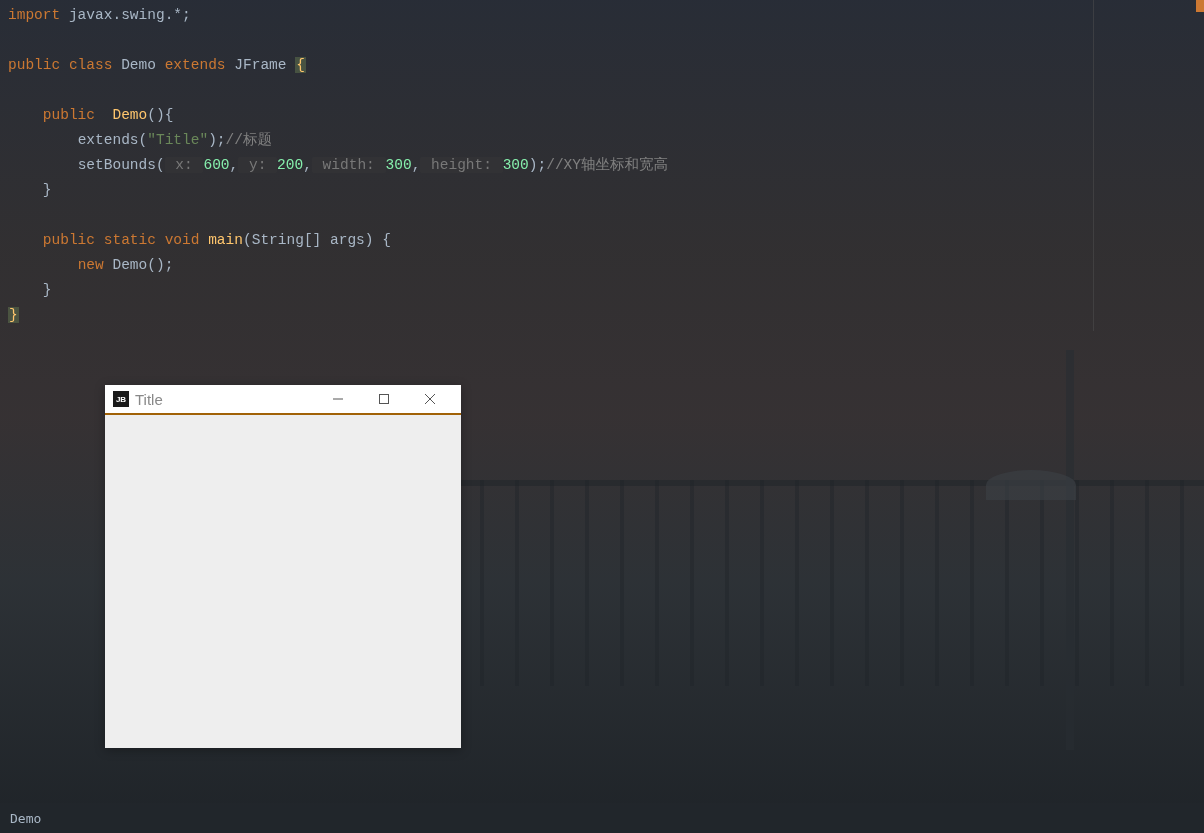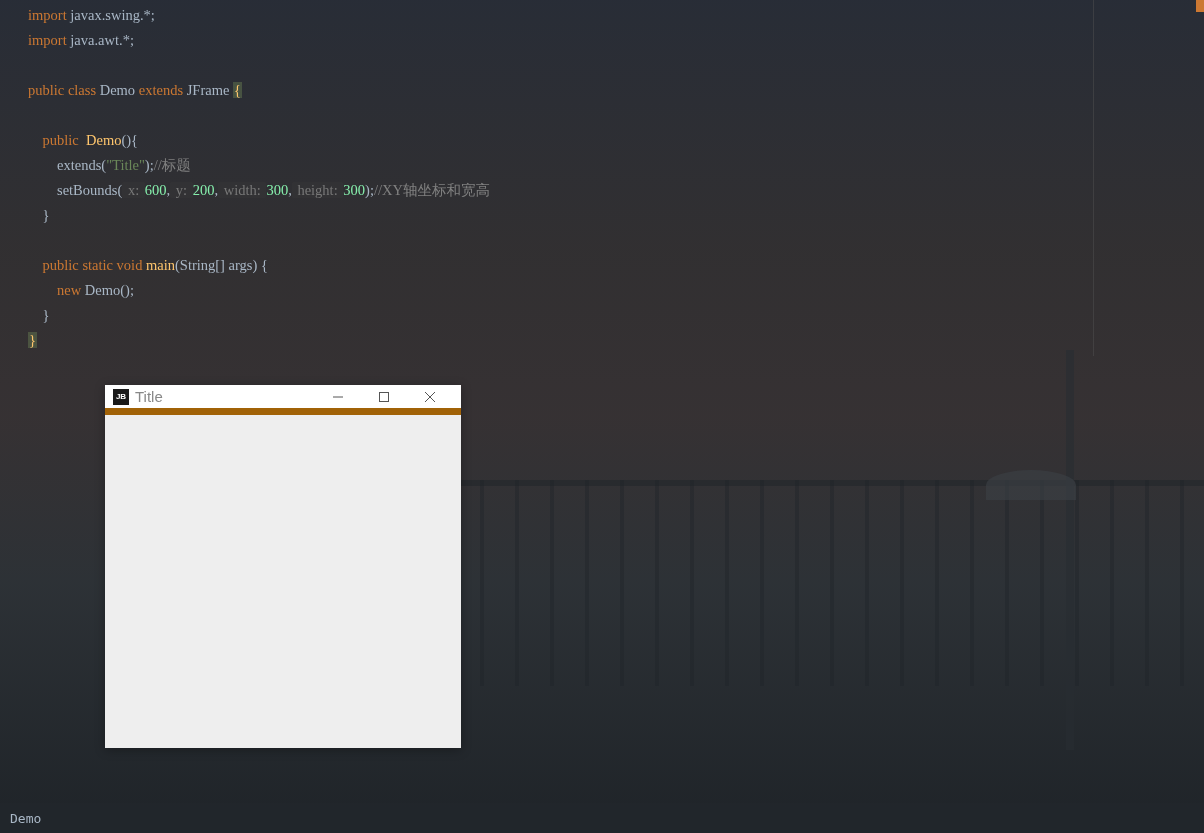--- a/index.html
+++ b/index.html
@@ -79,22 +79,21 @@
       left: 0;
       right: 110px;
       padding: 3px 8px;
       border-right: 1px solid rgba(80, 80, 80, 0.5);
       z-index: 2;
       font-size: 14.5px;
       line-height: 25px;
     }
     .code-line {
       white-space: pre;
-      font-family: Liberation Serif, serif;
-      margin-left: 20px;
+      font-family: Liberation Mono, monospace;
     }
     .kw { color: #cc7832; }
     .kw-import { color: #cc7832; }
     .ident { color: #a9b7c6; }
     .method { color: #ffc66d; }
     .classname { color: #a9b7c6; }
     .number { color: #86efac; }
     .string { color: #6a8759; }
     .comment { color: #808080; }
     .punct { color: #a9b7c6; }
@@ -124,21 +123,21 @@
       background: #eeeeee;
       z-index: 10;
       box-shadow: 0 2px 10px rgba(0,0,0,0.3);
     }
     .titlebar {
       height: 30px;
       background: #ffffff;
       display: flex;
       align-items: center;
       padding: 0 8px;
-      border-bottom: 7px solid #a16207;
+      border-bottom: 2px solid #a16207;
     }
     .window-icon {
       width: 16px;
       height: 16px;
       background: #1a1a1a;
       color: #fff;
       font-size: 8px;
       font-weight: bold;
       display: flex;
       align-items: center;
@@ -190,21 +189,20 @@
 
 <div class="background-overlay"></div>
 <div class="scenery">
   <div class="streetlight"></div>
 </div>
 
 <div class="right-indicator"></div>
 
 <div class="code-area">
   <div class="code-line"><span class="kw-import">import</span><span class="ident"> javax.swing.*;</span></div>
-  <div class="code-line"><span class="kw-import">import</span><span class="ident"> java.awt.*;</span></div>
   <div class="code-line">&nbsp;</div>
   <div class="code-line"><span class="kw">public </span><span class="kw">class </span><span class="classname">Demo </span><span class="kw">extends </span><span class="classname">JFrame </span><span class="highlight-brace">{</span></div>
   <div class="code-line">&nbsp;</div>
   <div class="code-line"><span>    </span><span class="kw">public  </span><span class="method">Demo</span><span class="punct">(){</span></div>
   <div class="code-line"><span>        </span><span class="ident">extends</span><span class="punct">(</span><span class="string">"Title"</span><span class="punct">);</span><span class="comment">//标题</span></div>
   <div class="code-line"><span>        </span><span class="ident">setBounds</span><span class="punct">(</span><span class="param-hint"> x: </span><span class="number">600</span><span class="punct">,</span><span class="param-hint"> y: </span><span class="number">200</span><span class="punct">,</span><span class="param-hint"> width: </span><span class="number">300</span><span class="punct">,</span><span class="param-hint"> height: </span><span class="number">300</span><span class="punct">);</span><span class="comment">//XY轴坐标和宽高</span></div>
   <div class="code-line"><span>    </span><span class="punct">}</span></div>
   <div class="code-line">&nbsp;</div>
   <div class="code-line"><span>    </span><span class="kw">public </span><span class="kw">static </span><span class="kw">void </span><span class="method">main</span><span class="ident">(String[] args) {</span></div>
   <div class="code-line"><span>        </span><span class="kw">new </span><span class="ident">Demo</span><span class="punct">();</span></div>

